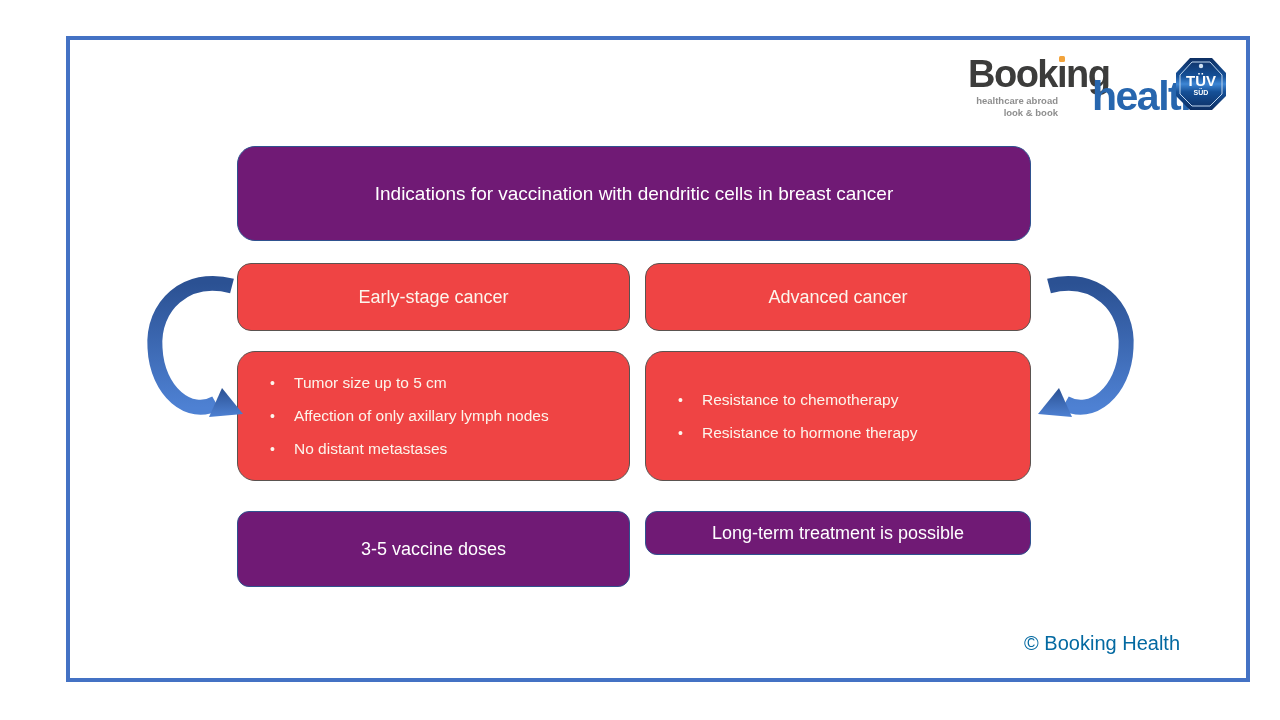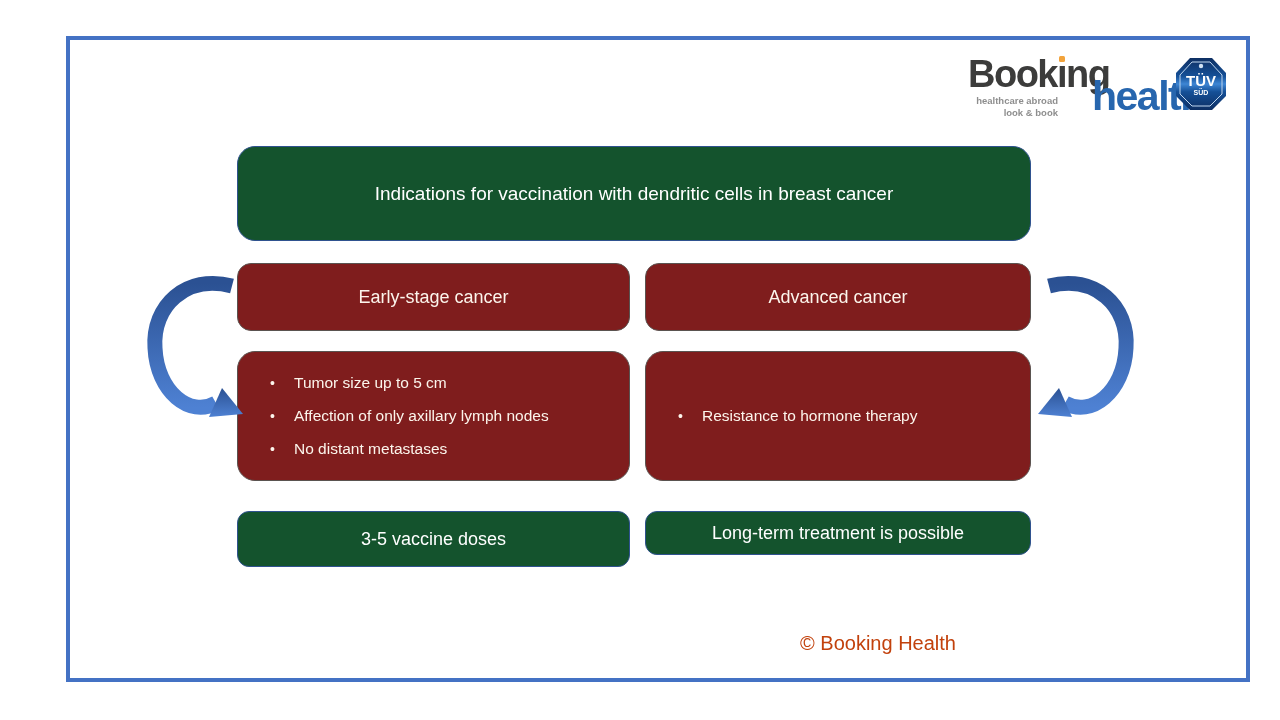--- a/index.html
+++ b/index.html
@@ -30,47 +30,47 @@
     position:absolute;left:112px;top:22px;font-size:41px;font-weight:700;
     color:#2766AE;letter-spacing:-1.5px;line-height:40px;margin-left:32px;
   }
   .tuv-badge{position:absolute;left:1104px;top:16px;}
   
   .box{
     position:absolute;display:flex;align-items:center;justify-content:center;
     box-sizing:border-box;text-align:center;
   }
   .box-blue{
-    background:#14532d;border:1.5px solid #2F528F;color:#FFFFFF;
+    background:#701a75;border:1.5px solid #2F528F;color:#FFFFFF;
   }
   .box-orange{
-    background:#7f1d1d;border:1.5px solid #5A5350;color:#FCF5EC;
+    background:#ef4444;border:1.5px solid #5A5350;color:#FCF5EC;
   }
   .title-box{left:167px;top:106px;width:794px;height:95px;border-radius:18px;font-size:19px;}
   .hdr-left {left:167px;top:223px;width:393px;height:68px;border-radius:14px;font-size:18px;}
   .hdr-right{left:575px;top:223px;width:386px;height:68px;border-radius:14px;font-size:18px;align-items:center;}
   .bul-left {left:167px;top:311px;width:393px;height:130px;border-radius:18px;}
   .bul-right{left:575px;top:311px;width:386px;height:130px;border-radius:18px;}
-  .bot-left {left:167px;top:471px;width:393px;height:56px;border-radius:12px;font-size:18px;}
+  .bot-left {left:167px;top:471px;width:393px;height:76px;border-radius:12px;font-size:18px;}
   .bot-right{left:575px;top:471px;width:386px;height:44px;border-radius:12px;font-size:18px;}
   .bullet-list{
     display:flex;flex-direction:column;justify-content:center;
     width:100%;height:100%;padding:10px 16px 10px 32px;box-sizing:border-box;
     text-align:left;font-size:15.5px;line-height:26px;gap:7px;
   }
   .bullet-item{display:flex;align-items:baseline;}
   .bullet-item::before{content:"•";width:24px;flex:0 0 24px;font-size:14px;}
   
   .arrow{position:absolute;width:100px;height:160px;}
   .arrow-left{left:76px;top:230px;}
   .arrow-right{left:965px;top:230px;transform:scaleX(-1);}
   
   .copyright{
-    position:absolute;left:730px;top:592px;width:380px;text-align:left;
-    font-size:20px;color:#c2410c;
+    position:absolute;left:730px;top:592px;width:380px;text-align:right;
+    font-size:20px;color:#0369a1;
   }
 </style>
 </head>
 <body>
 
 <div class="frame">
 
   <div class="logo">
     <div class="logo-booking"><span>Book</span><span class="logo-i"><span>ı</span><span class="logo-dot"></span></span><span>ng</span></div>
     <div class="logo-tagline">
@@ -110,20 +110,21 @@
 
   <div class="box box-orange bul-left">
     <div class="bullet-list">
       <div class="bullet-item">Tumor size up to 5 cm</div>
       <div class="bullet-item">Affection of only axillary lymph nodes</div>
       <div class="bullet-item">No distant metastases</div>
     </div>
   </div>
   <div class="box box-orange bul-right">
     <div class="bullet-list">
+      <div class="bullet-item">Resistance to chemotherapy</div>
       <div class="bullet-item">Resistance to hormone therapy</div>
     </div>
   </div>
 
   <div class="box box-blue bot-left">
     <span>3-5 vaccine doses</span>
   </div>
   <div class="box box-blue bot-right">
     <span>Long-term treatment is possible</span>
   </div>

